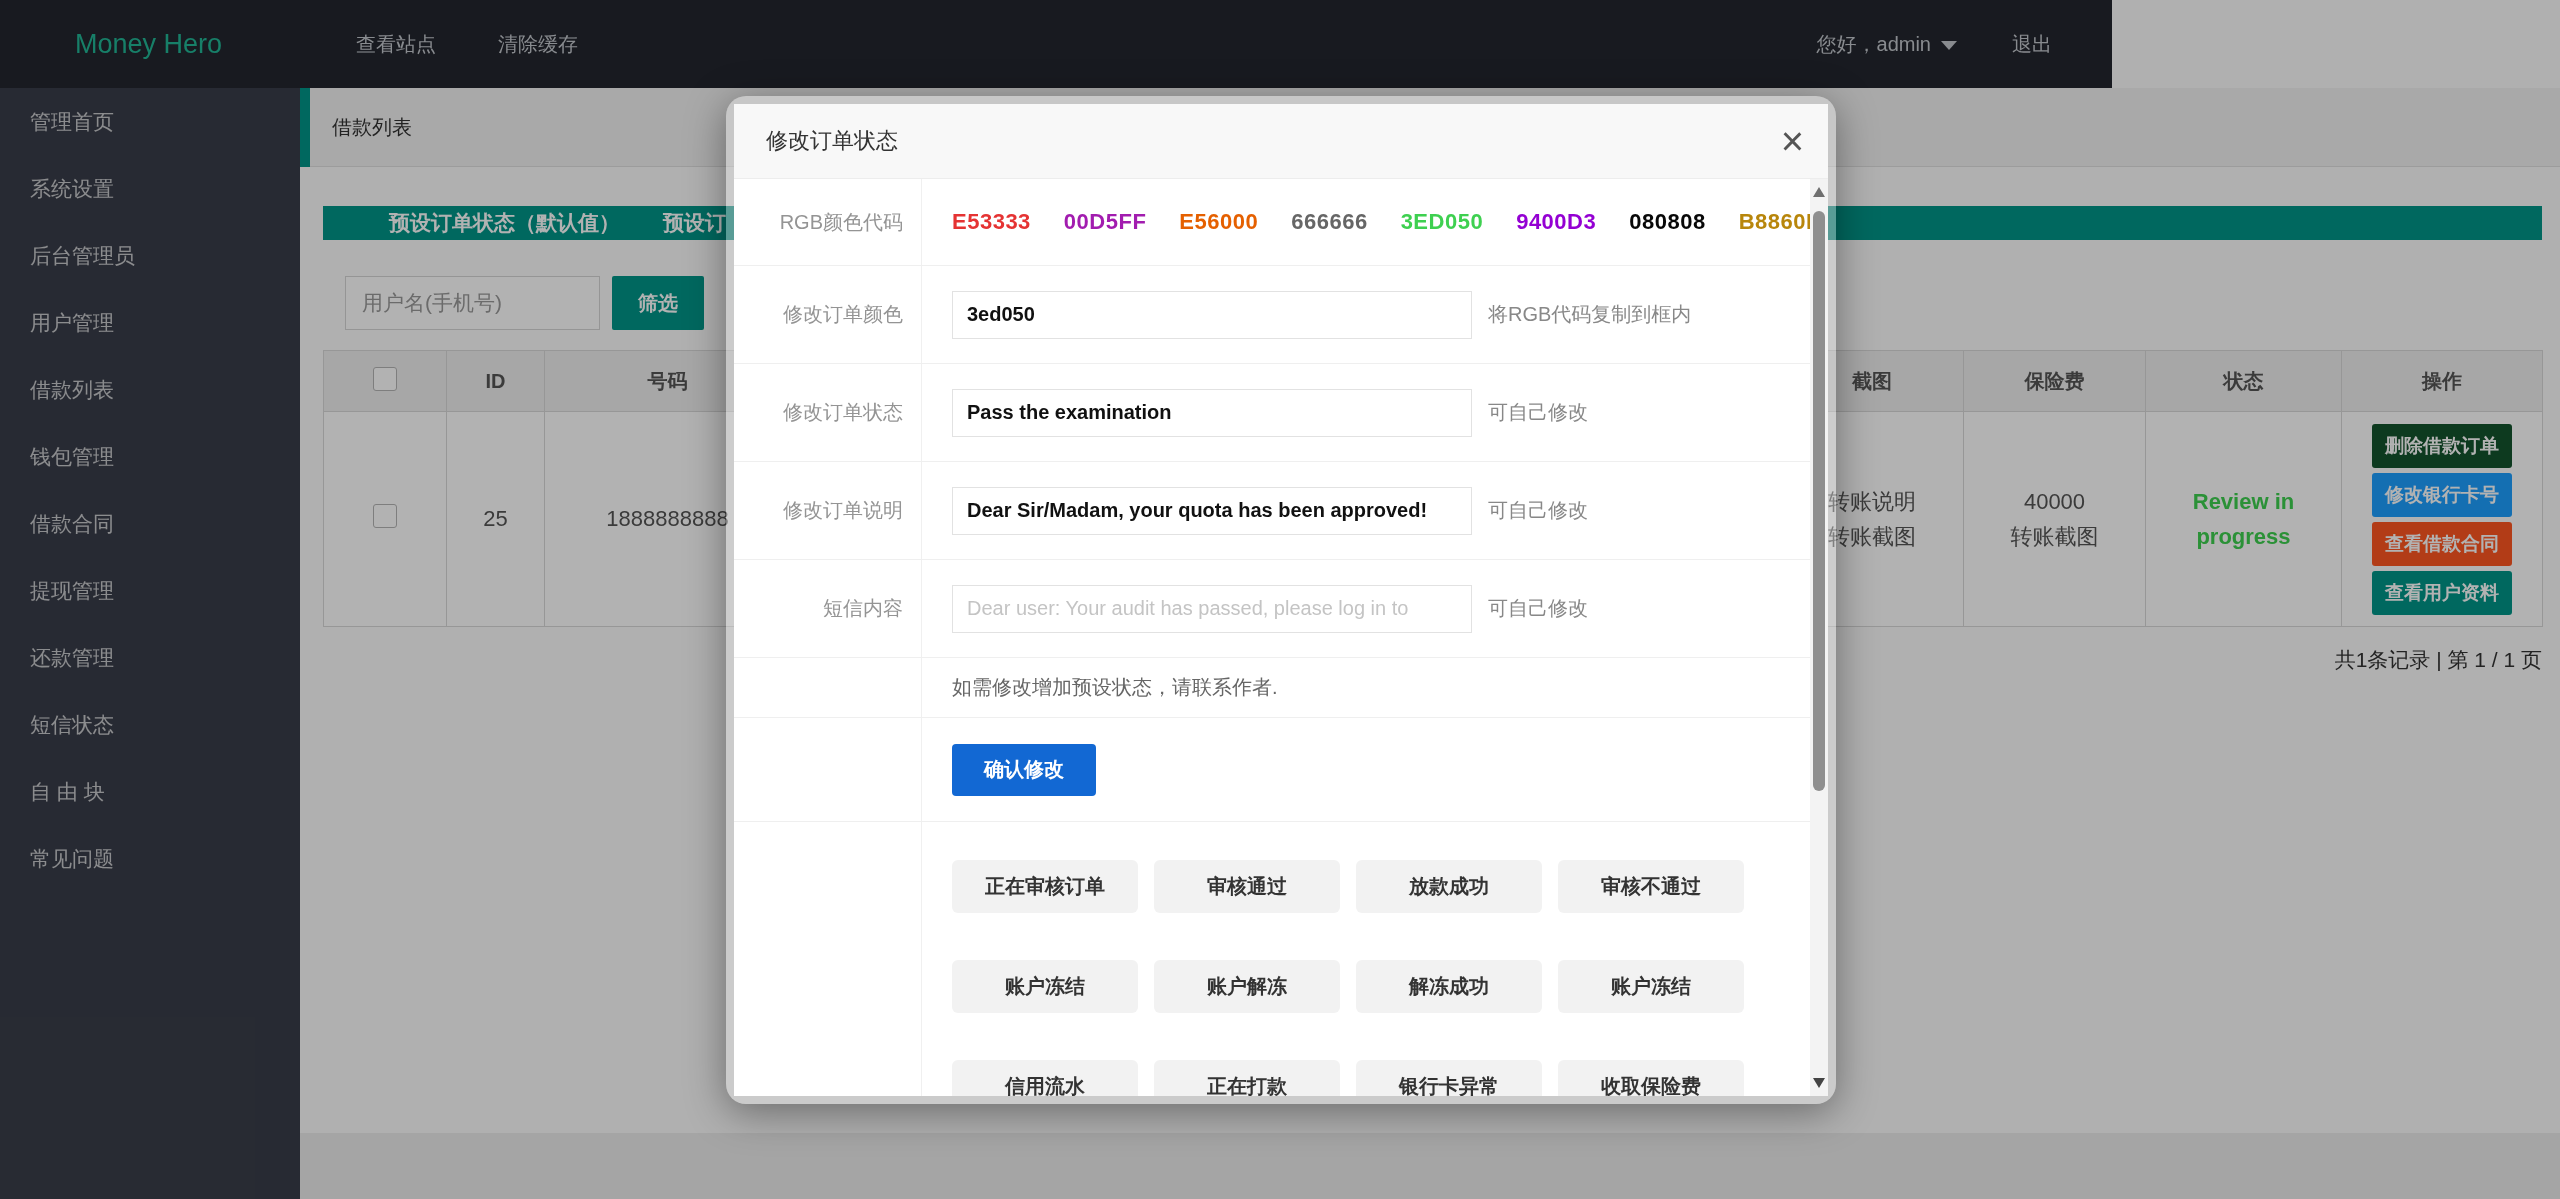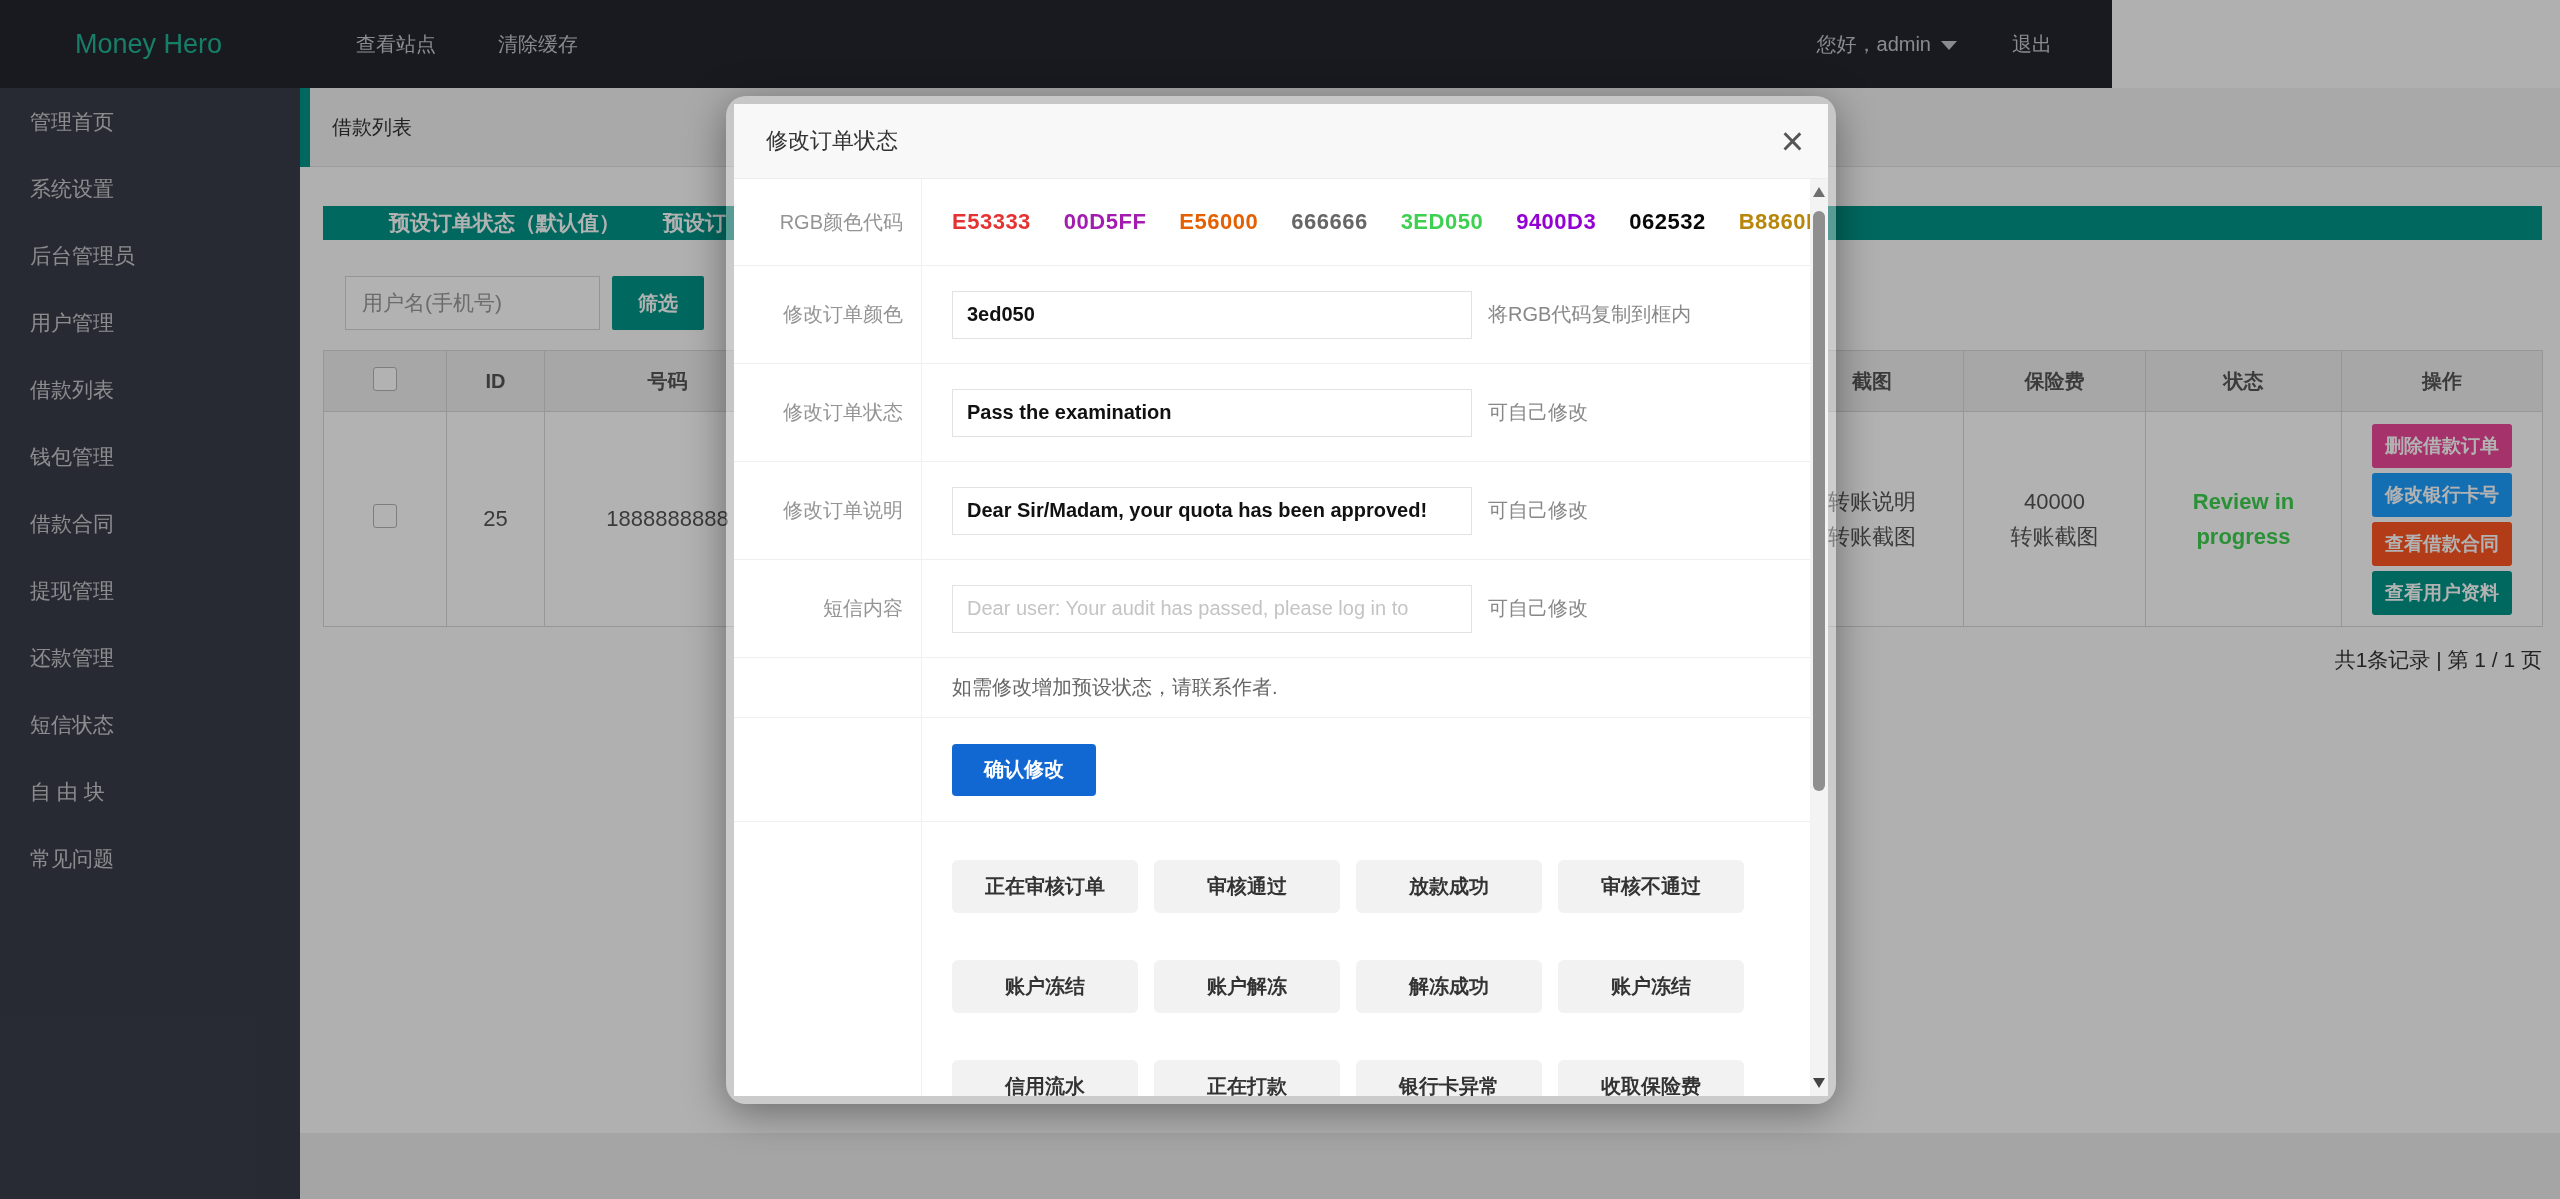--- a/index.html
+++ b/index.html
@@ -154,21 +154,21 @@
       <td>
         <div class="cell-line">40000</div>
         <div class="cell-line">转账截图</div>
       </td>
       <td>
         <div class="status-line" style="color: rgb(62, 208, 80);">Review in</div>
         <div class="status-line" style="color: rgb(62, 208, 80);">progress</div>
       </td>
       <td>
         <div>
-              <div class="action-btn" style="background: #ec4899;">删除借款订单</div>
+              <div class="action-btn" style="background: #14532d;">删除借款订单</div>
               <div class="action-btn" style="background: rgb(30, 159, 255);">修改银行卡号</div>
               <div class="action-btn" style="background: rgb(255, 87, 34);">查看借款合同</div>
               <div class="action-btn" style="background: rgb(0, 150, 136);">查看用户资料</div>
             </div>
       </td>
     </tr>
   </tbody>
     </table>
 
   <div class="pagination">共1条记录 | 第 1 / 1 页</div>
@@ -187,21 +187,21 @@
 
         <div class="m-row" style="height:87px;">
           <div class="m-label">RGB颜色代码</div>
           <div class="m-content">
               <span class="rgb-code" style="color: rgb(229, 51, 51);">E53333</span>
               <span class="rgb-code" style="color: #a21caf;">00D5FF</span>
               <span class="rgb-code" style="color: rgb(229, 96, 0);">E56000</span>
               <span class="rgb-code" style="color: rgb(102, 102, 102);">666666</span>
               <span class="rgb-code" style="color: rgb(62, 208, 80);">3ED050</span>
               <span class="rgb-code" style="color: rgb(148, 0, 211);">9400D3</span>
-              <span class="rgb-code" style="color: rgb(8, 8, 8);">062532</span>
+              <span class="rgb-code" style="color: rgb(8, 8, 8);">080808</span>
               <span class="rgb-code" style="color: rgb(184, 134, 11);">B8860B</span>
             </div>
         </div>
 
         <div class="m-row" style="height:98px;">
           <div class="m-label">修改订单颜色</div>
           <div class="m-content">
             <input class="m-input" value="3ed050" style="">
             <span class="m-hint">将RGB代码复制到框内</span>
           </div>

